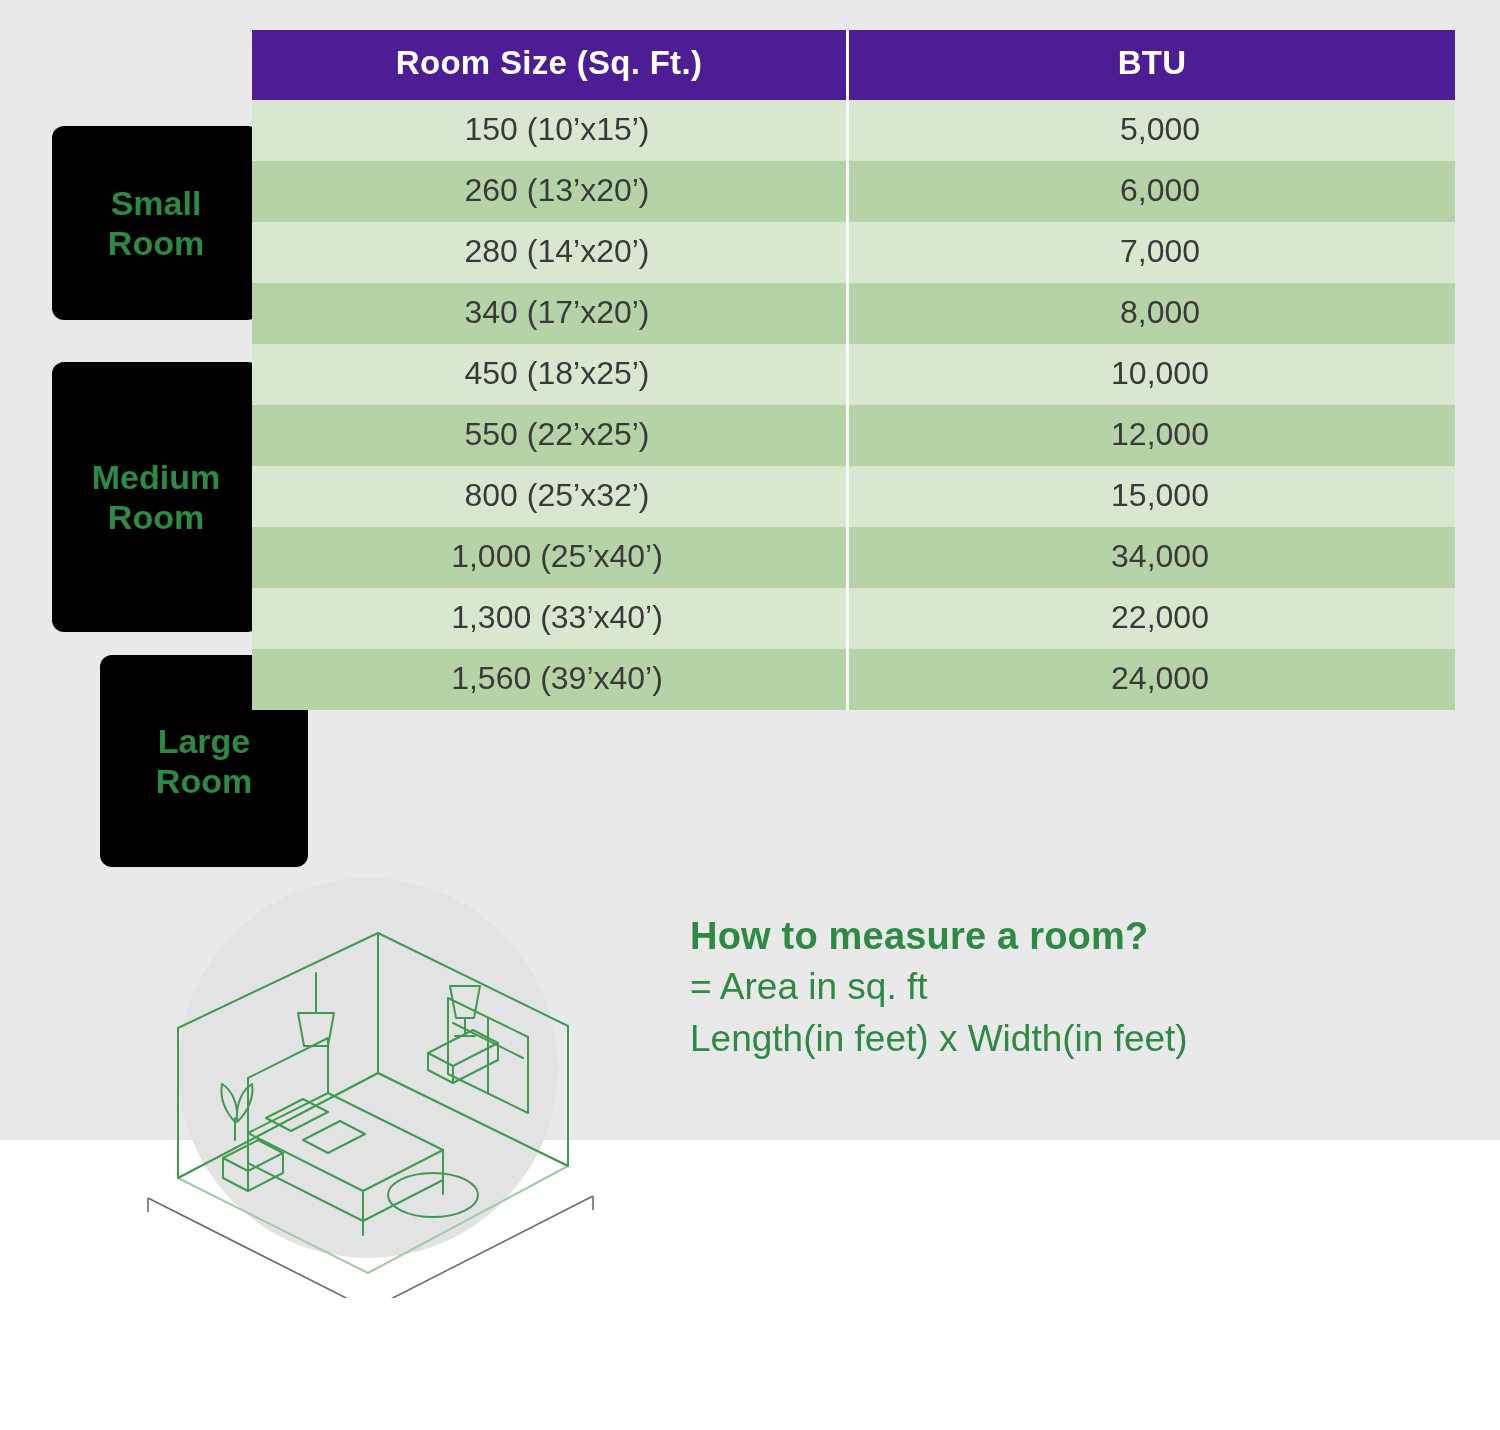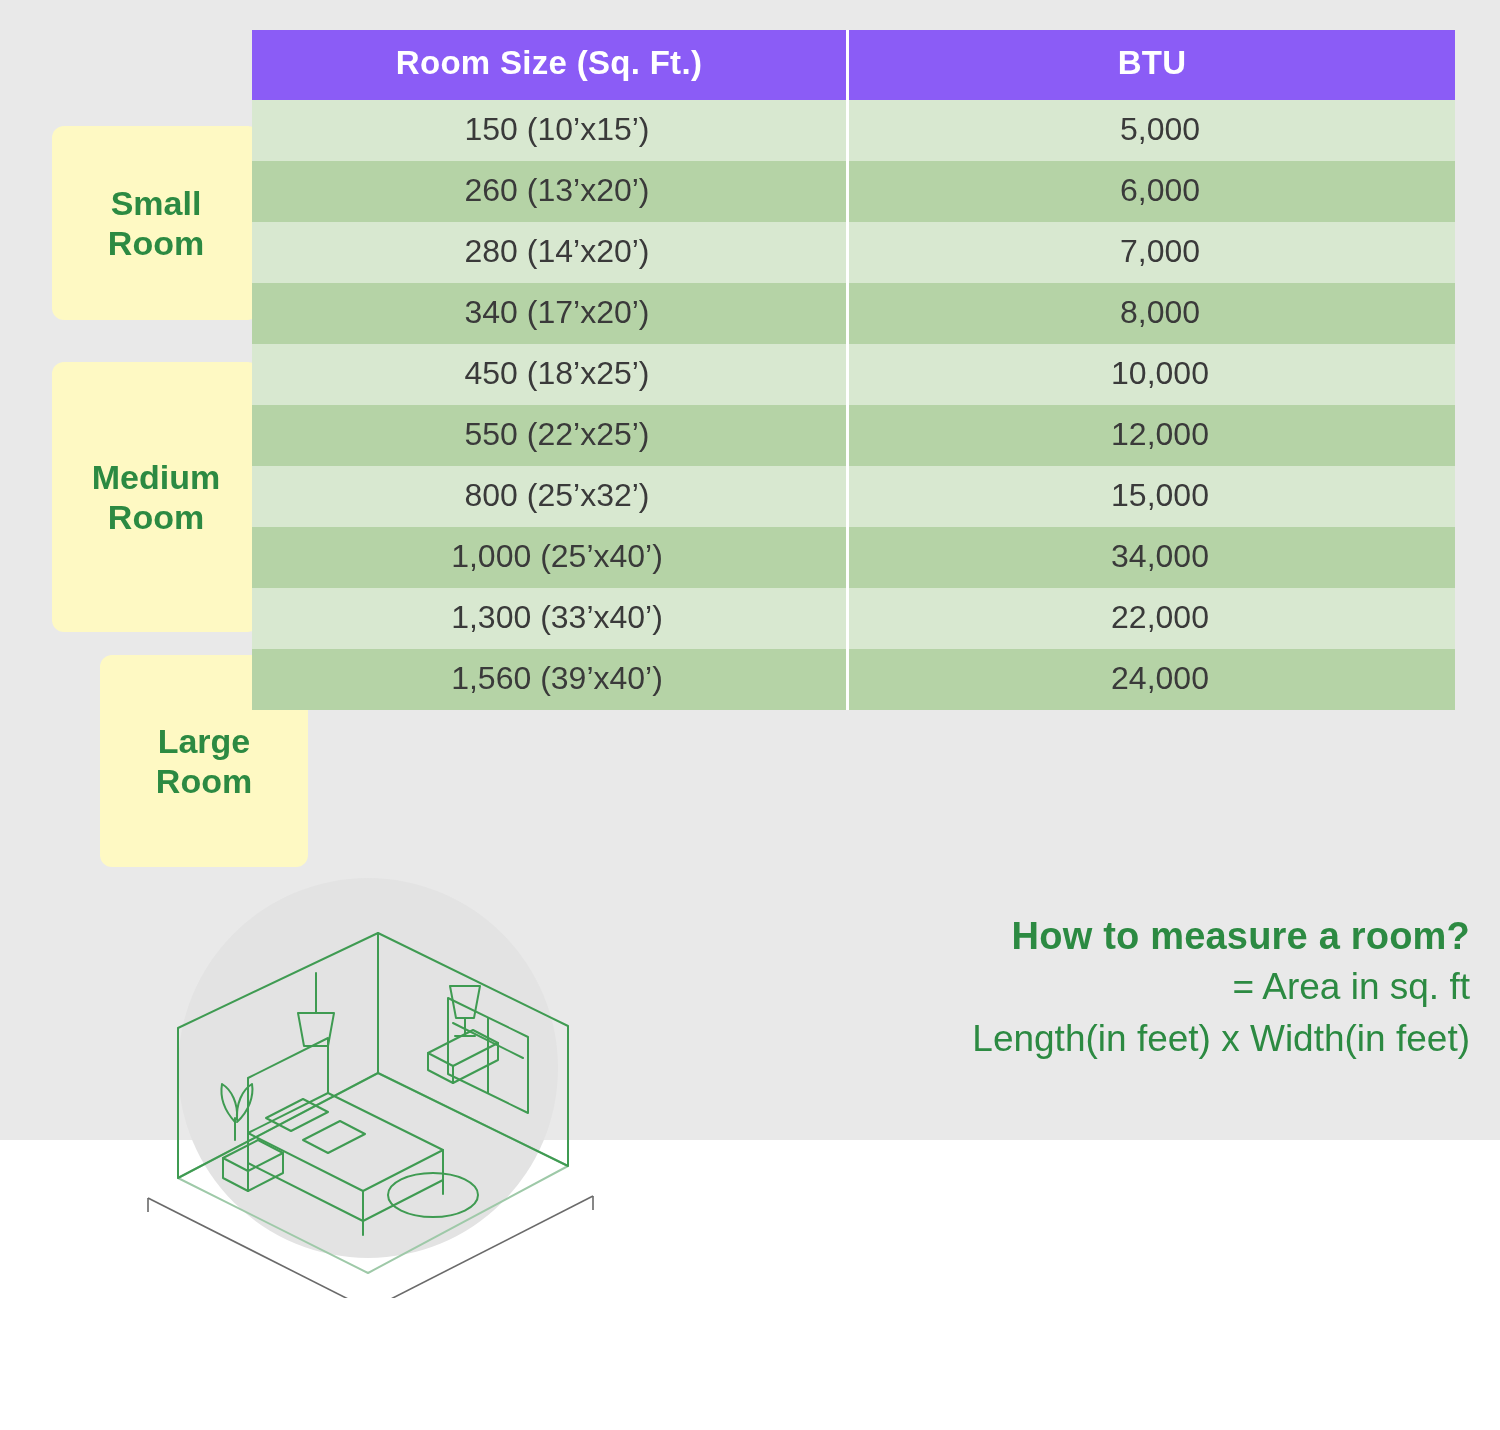--- a/index.html
+++ b/index.html
@@ -35,21 +35,21 @@
     left: 252px;
     top: 30px;
     width: 1200px;
   }
   table.btu {
     border-collapse: collapse;
     width: 1200px;
     table-layout: fixed;
   }
   table.btu th {
-    background: #8b5cf6;
+    background: #4c1d95;
     color: #ffffff;
     font-size: 33px;
     font-weight: bold;
     padding: 14px 0 18px 0;
     letter-spacing: .3px;
   }
   table.btu th.col1 { width: 594px; border-right: 3px solid #ffffff; }
   table.btu th.col2 { width: 606px; }
   table.btu td {
     font-size: 32px;
@@ -60,21 +60,21 @@
   }
   table.btu td.last { border-right: none; }
   tr.shade-a td { background: #d8e8d0; }
   tr.shade-b td { background: #b5d3a6; }
 
   
   .cat {
     position: absolute;
     left: 52px;
     width: 208px;
-    background: #fef9c3;
+    background: #000000;
     border-radius: 12px;
     color: #2c8a42;
     font-size: 34px;
     font-weight: bold;
     line-height: 1.18;
     display: flex;
     align-items: center;
     justify-content: center;
     text-align: center;
     box-sizing: border-box;
@@ -97,21 +97,21 @@
     width: 560px;
     height: 420px;
   }
 
   
   .measure {
     position: absolute;
     left: 690px;
     top: 915px;
     width: 780px;
-    text-align: right;
+    text-align: left;
     color: #2c8a42;
   }
   .measure h2 {
     margin: 0;
     font-size: 38px;
     font-weight: bold;
     letter-spacing: .2px;
   }
   .measure p {
     margin: 6px 0 0 0;

